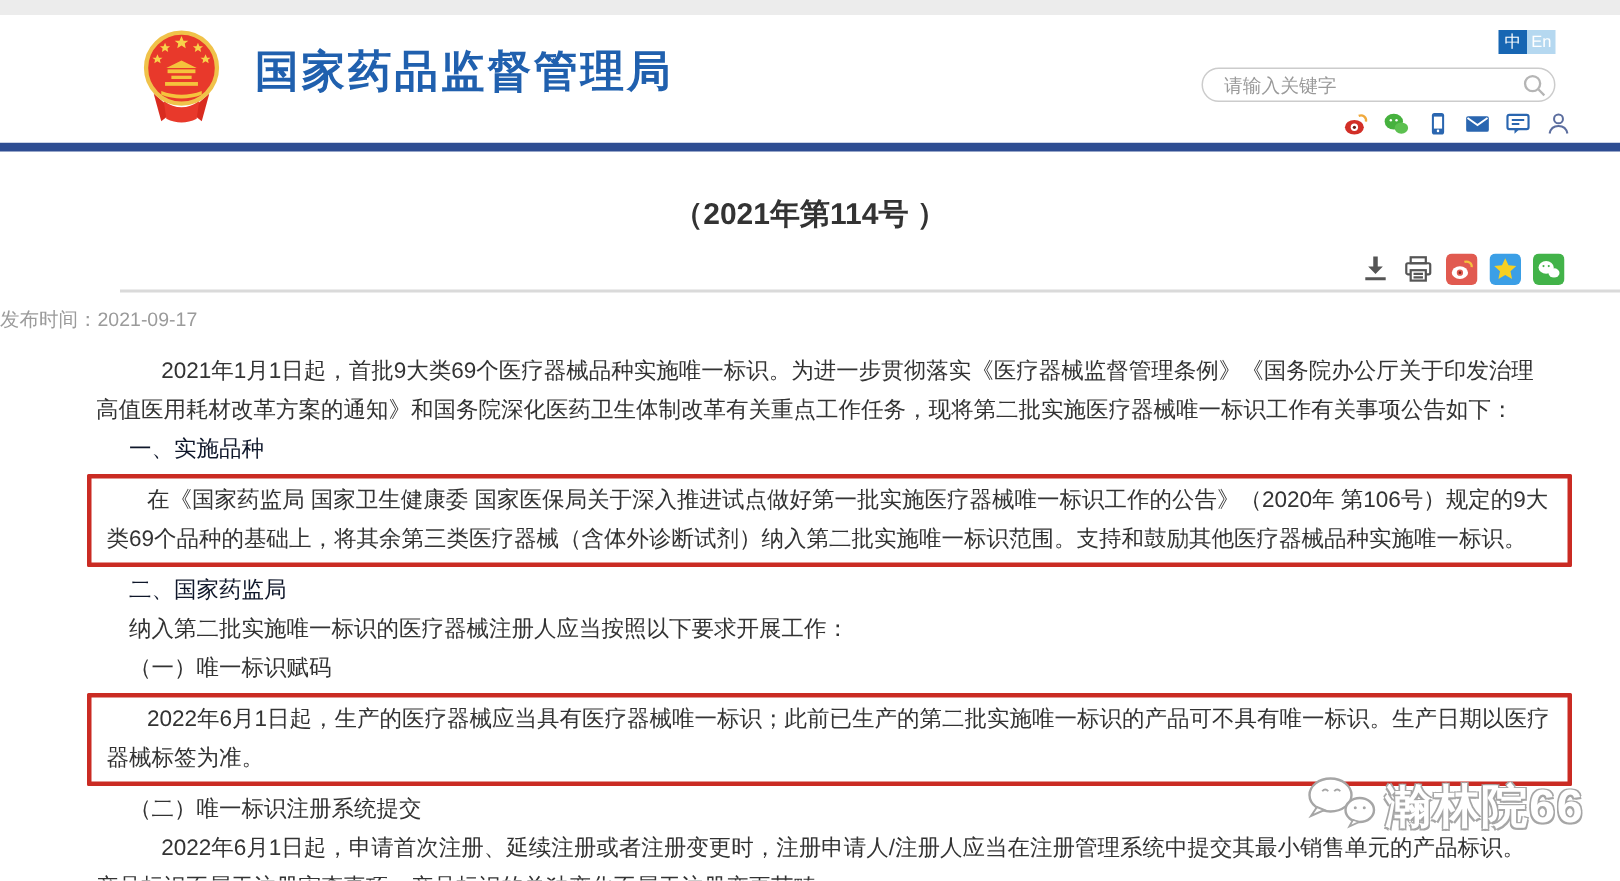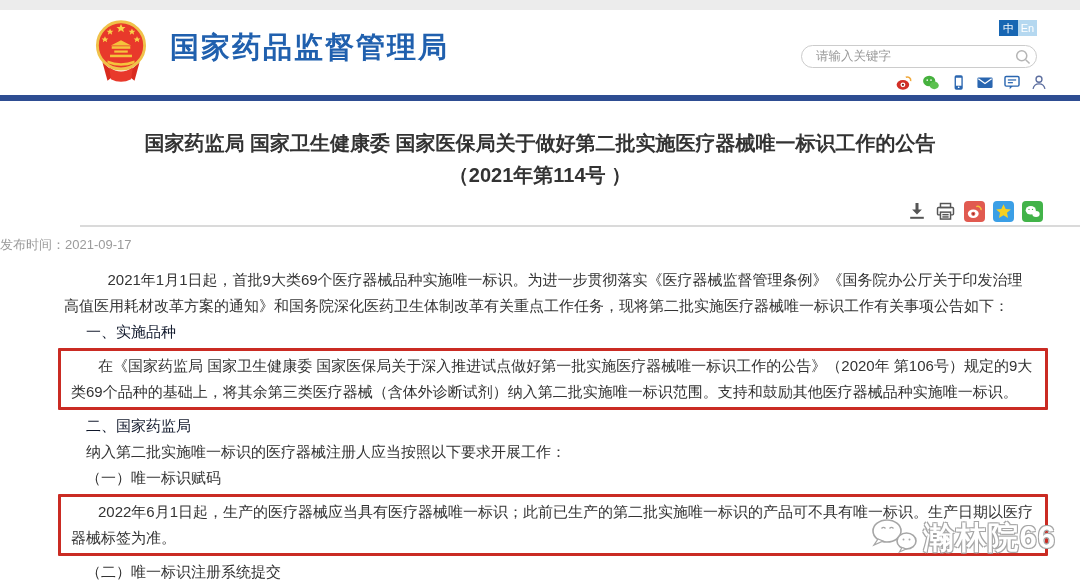--- a/index.html
+++ b/index.html
@@ -17,21 +17,21 @@
   .site-subtitle { position:absolute; left:162px; top:56px; font-size:13.5px; color:#2a63a9; }
   .lang-toggle { position:absolute; right:43px; top:10px; display:flex; }
   .lang-btn { width:19px; height:16px; font-size:11px; line-height:16px; text-align:center;
     color:#fff; cursor:pointer; }
   .lang-zh { background:#1766b3; }
   .lang-en { background:#b5d8f0; }
   .search-box { position:absolute; right:43px; top:35px; width:236px; height:23px;
     border:1px solid #ccc; border-radius:12px; display:flex; align-items:center; background:#fff; }
   .search-box input { flex:1; border:none; outline:none; background:transparent;
     font-size:12.5px; color:#6d28d9; padding:0 4px 0 14px;
-    font-family:Liberation Serif, serif; }
+    font-family:Liberation Sans, sans-serif; }
   .search-box input::placeholder { color:#9a9a9a; }
   .search-btn { width:26px; height:21px; display:flex; align-items:center; justify-content:center;
     cursor:pointer; }
   .header-icons { position:absolute; right:32px; top:63px; display:flex; align-items:center; gap:9px; }
   .hicon { width:18px; height:18px; display:flex; align-items:center; justify-content:center; cursor:pointer; }
   .navy-bar { height:6px; background:#2e4d92; }
   
   .doc-title { margin:26px 45px 0; text-align:center; font-size:20px; font-weight:bold;
     color:#333; line-height:32px; }
   .toolbar { display:flex; justify-content:flex-end; align-items:center; gap:8px;
@@ -141,21 +141,20 @@
         <path d="M3.4 17.2 C4.2 13 7.4 11.6 10 11.6 C12.6 11.6 15.8 13 16.6 17.2" fill="none" stroke="#5b6d9e" stroke-width="1.5"></path>
       </svg>
     </div>
   </div>
 </div>
 
 <div class="navy-bar"></div>
 
 <div class="doc">
   <div class="doc-title">
-    <div>国家药监局 国家卫生健康委 国家医保局关于做好第二批实施医疗器械唯一标识工作的公告</div>
     <div>（2021年第114号 ）</div>
   </div>
 
   <div class="toolbar">
     <div class="ticon">
       <svg width="20" height="20" viewBox="0 0 20 20">
         <path d="M8.5 2 h3 v6.6 h3.4 L10 13.6 5.1 8.6 h3.4 Z" fill="#555"></path>
         <path d="M3.2 15.8 h13.6 v2 h-13.6 Z" fill="#555"></path>
       </svg>
     </div>

